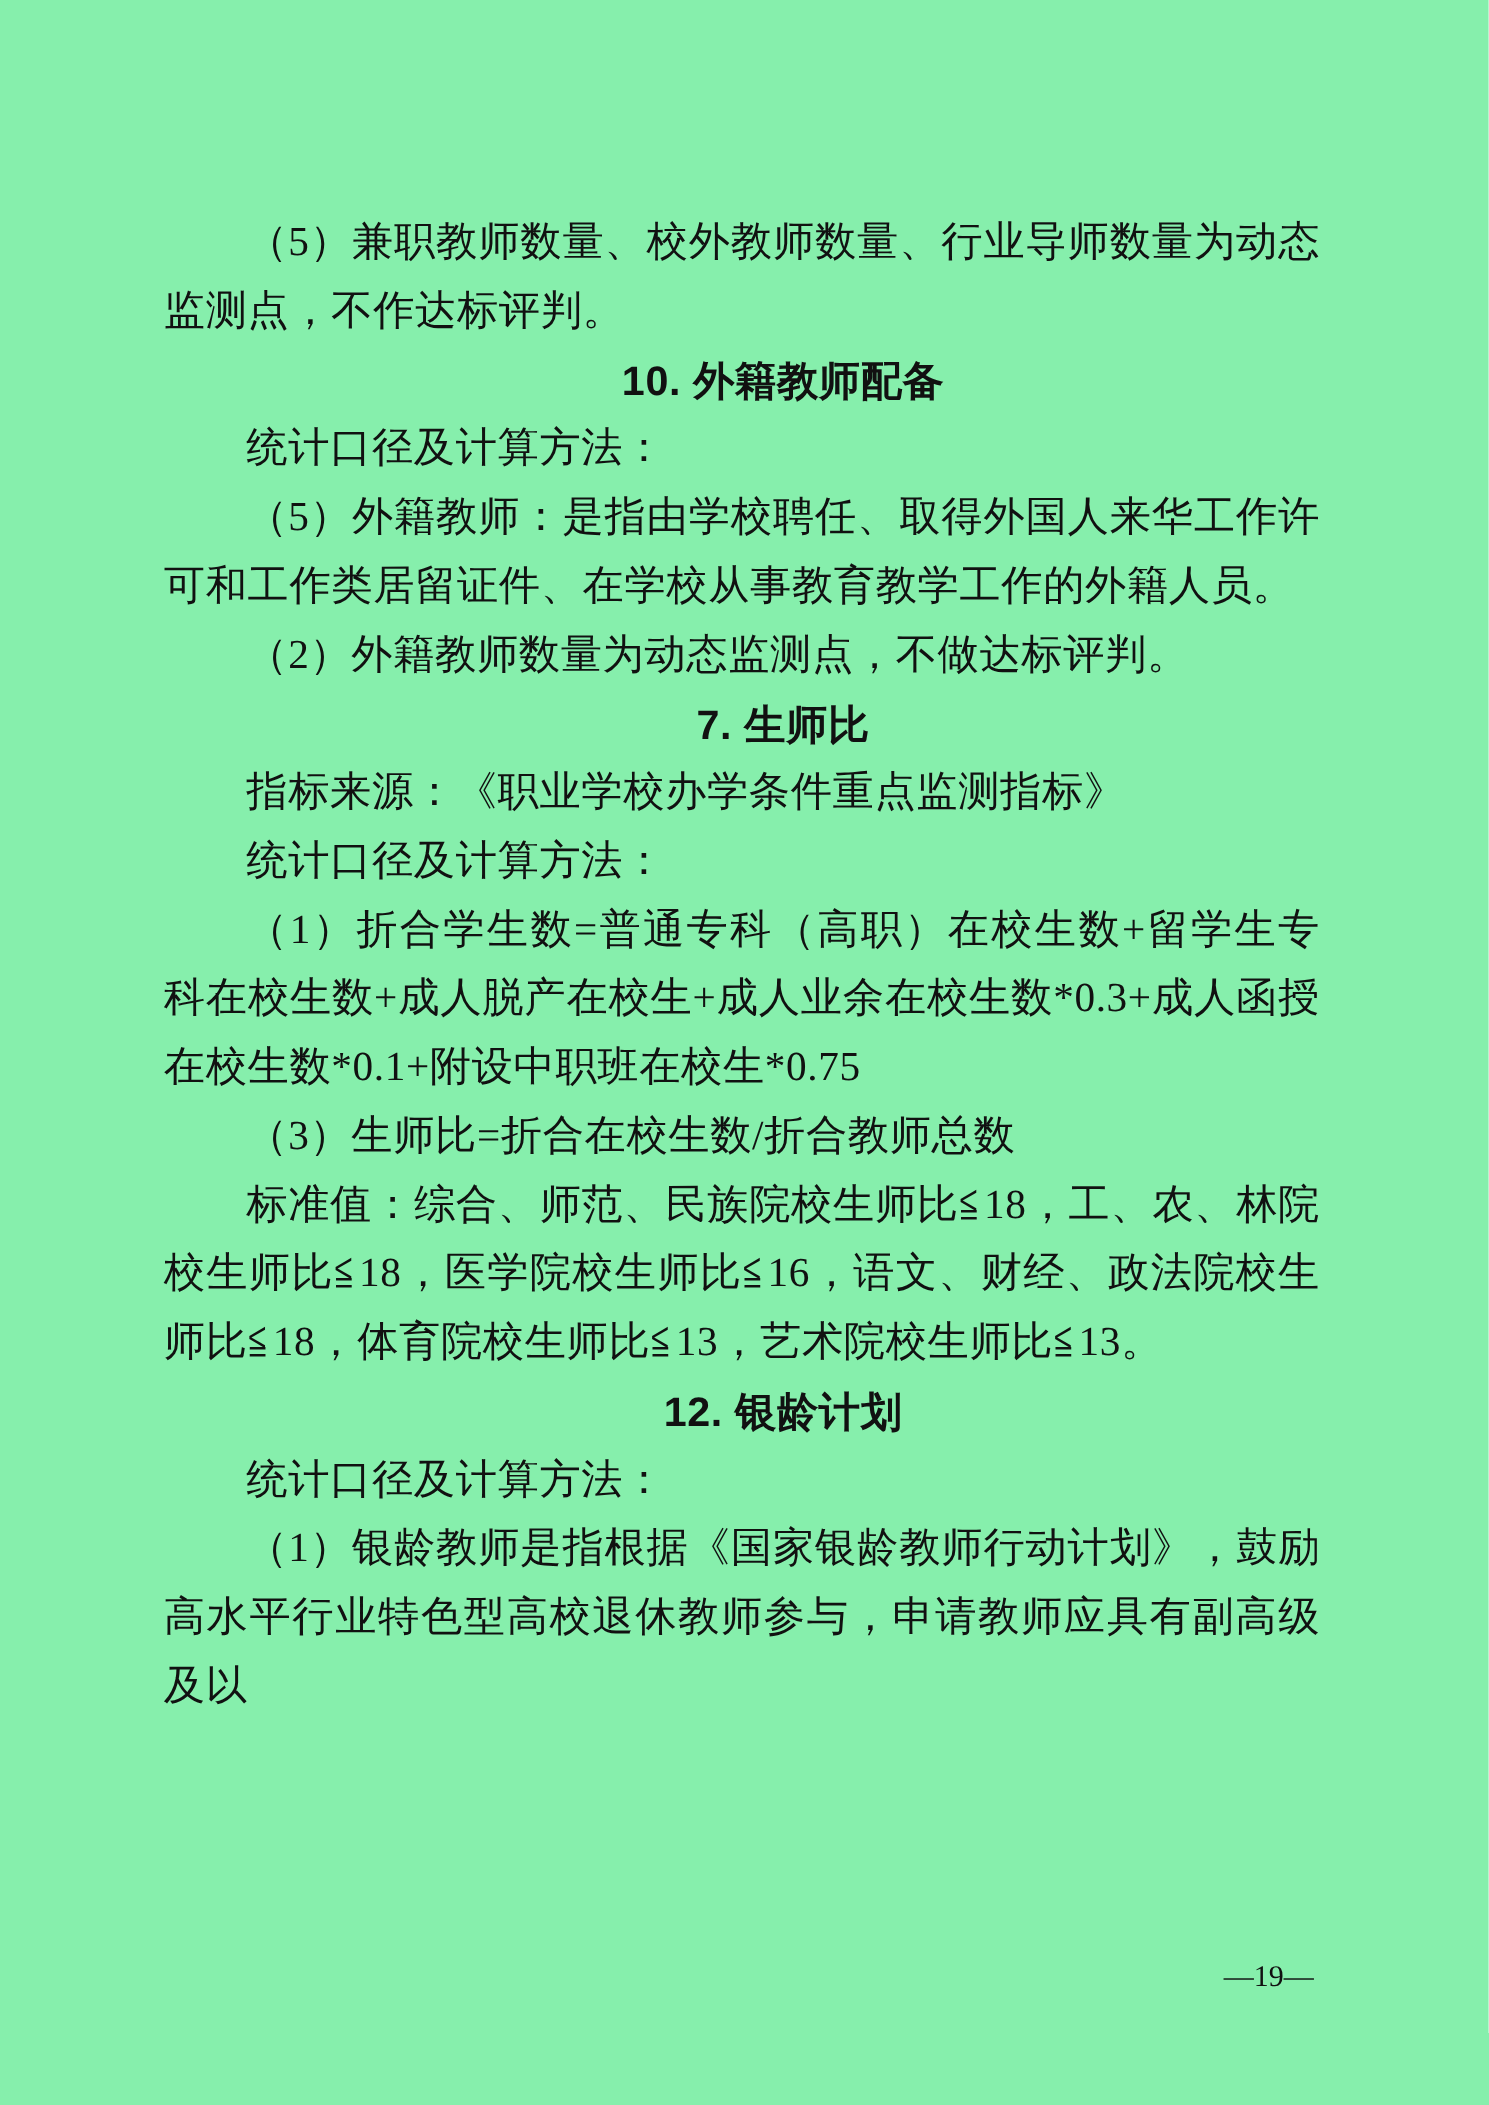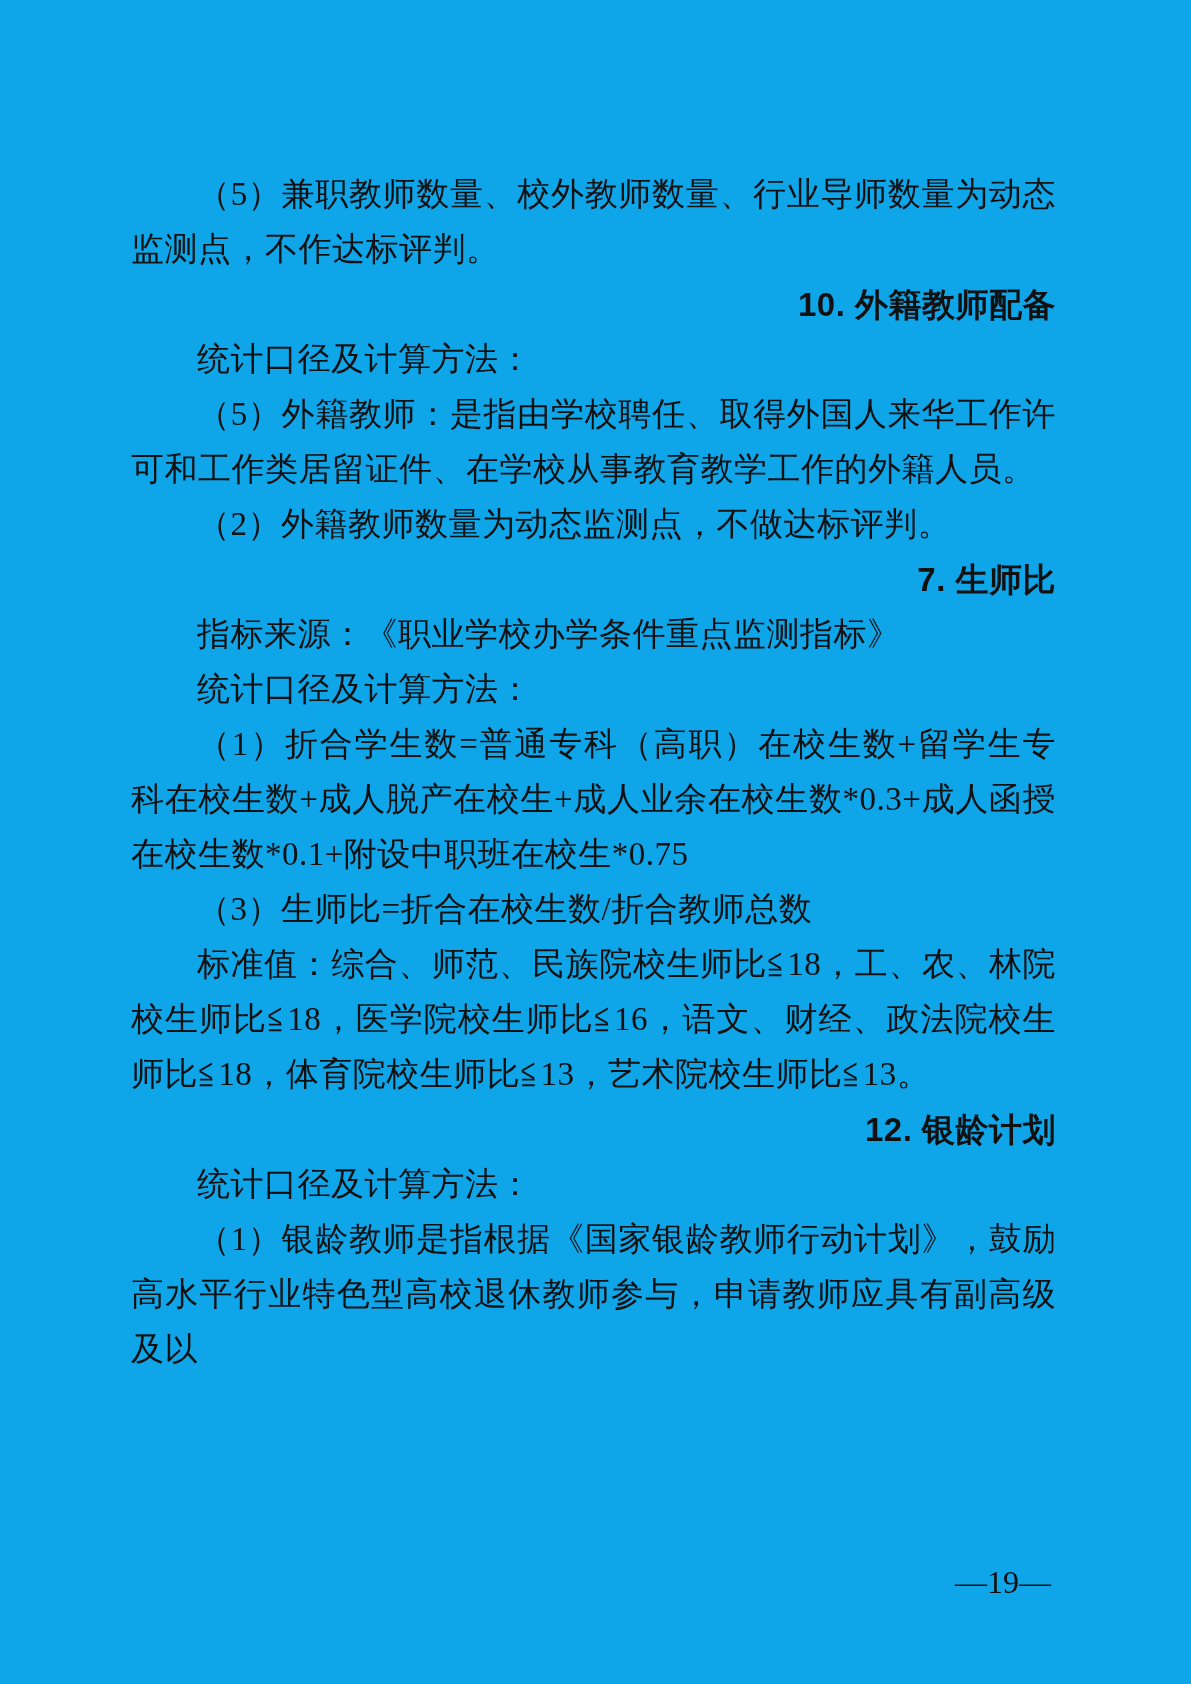--- a/index.html
+++ b/index.html
@@ -10,21 +10,21 @@
   body {
     width: 1191px;
     height: 1684px;
     position: relative;
     font-family: "Liberation Serif", "DejaVu Serif", serif;
     color: #111111;
   }
   .page {
     position: absolute;
     inset: 0;
-    background: #0ea5e9;
+    background: #86efac;
     overflow: hidden;
   }
   .content {
     position: absolute;
     left: 131px;
     top: 167px;
     width: 925px;
     font-size: 33px;
     line-height: 55px;
     text-align: justify;
@@ -32,30 +32,30 @@
   }
   p.para {
     margin: 0;
     text-indent: 2em;
   }
   p.heading {
     margin: 0;
     text-indent: 2em;
     font-family: "Liberation Sans", "DejaVu Sans", sans-serif;
     font-weight: 700;
-    text-align: right;
+    text-align: center;
   }
   .label {
     font-weight: 400;
   }
   .page-number {
     position: absolute;
     top: 1562px;
     right: 140px;
-    font-size: 32px;
+    font-size: 24px;
     line-height: 40px;
     letter-spacing: 0;
     color: #111111;
   }
 </style>
 </head>
 <body>
 
 <div class="page">
   <div class="content">

